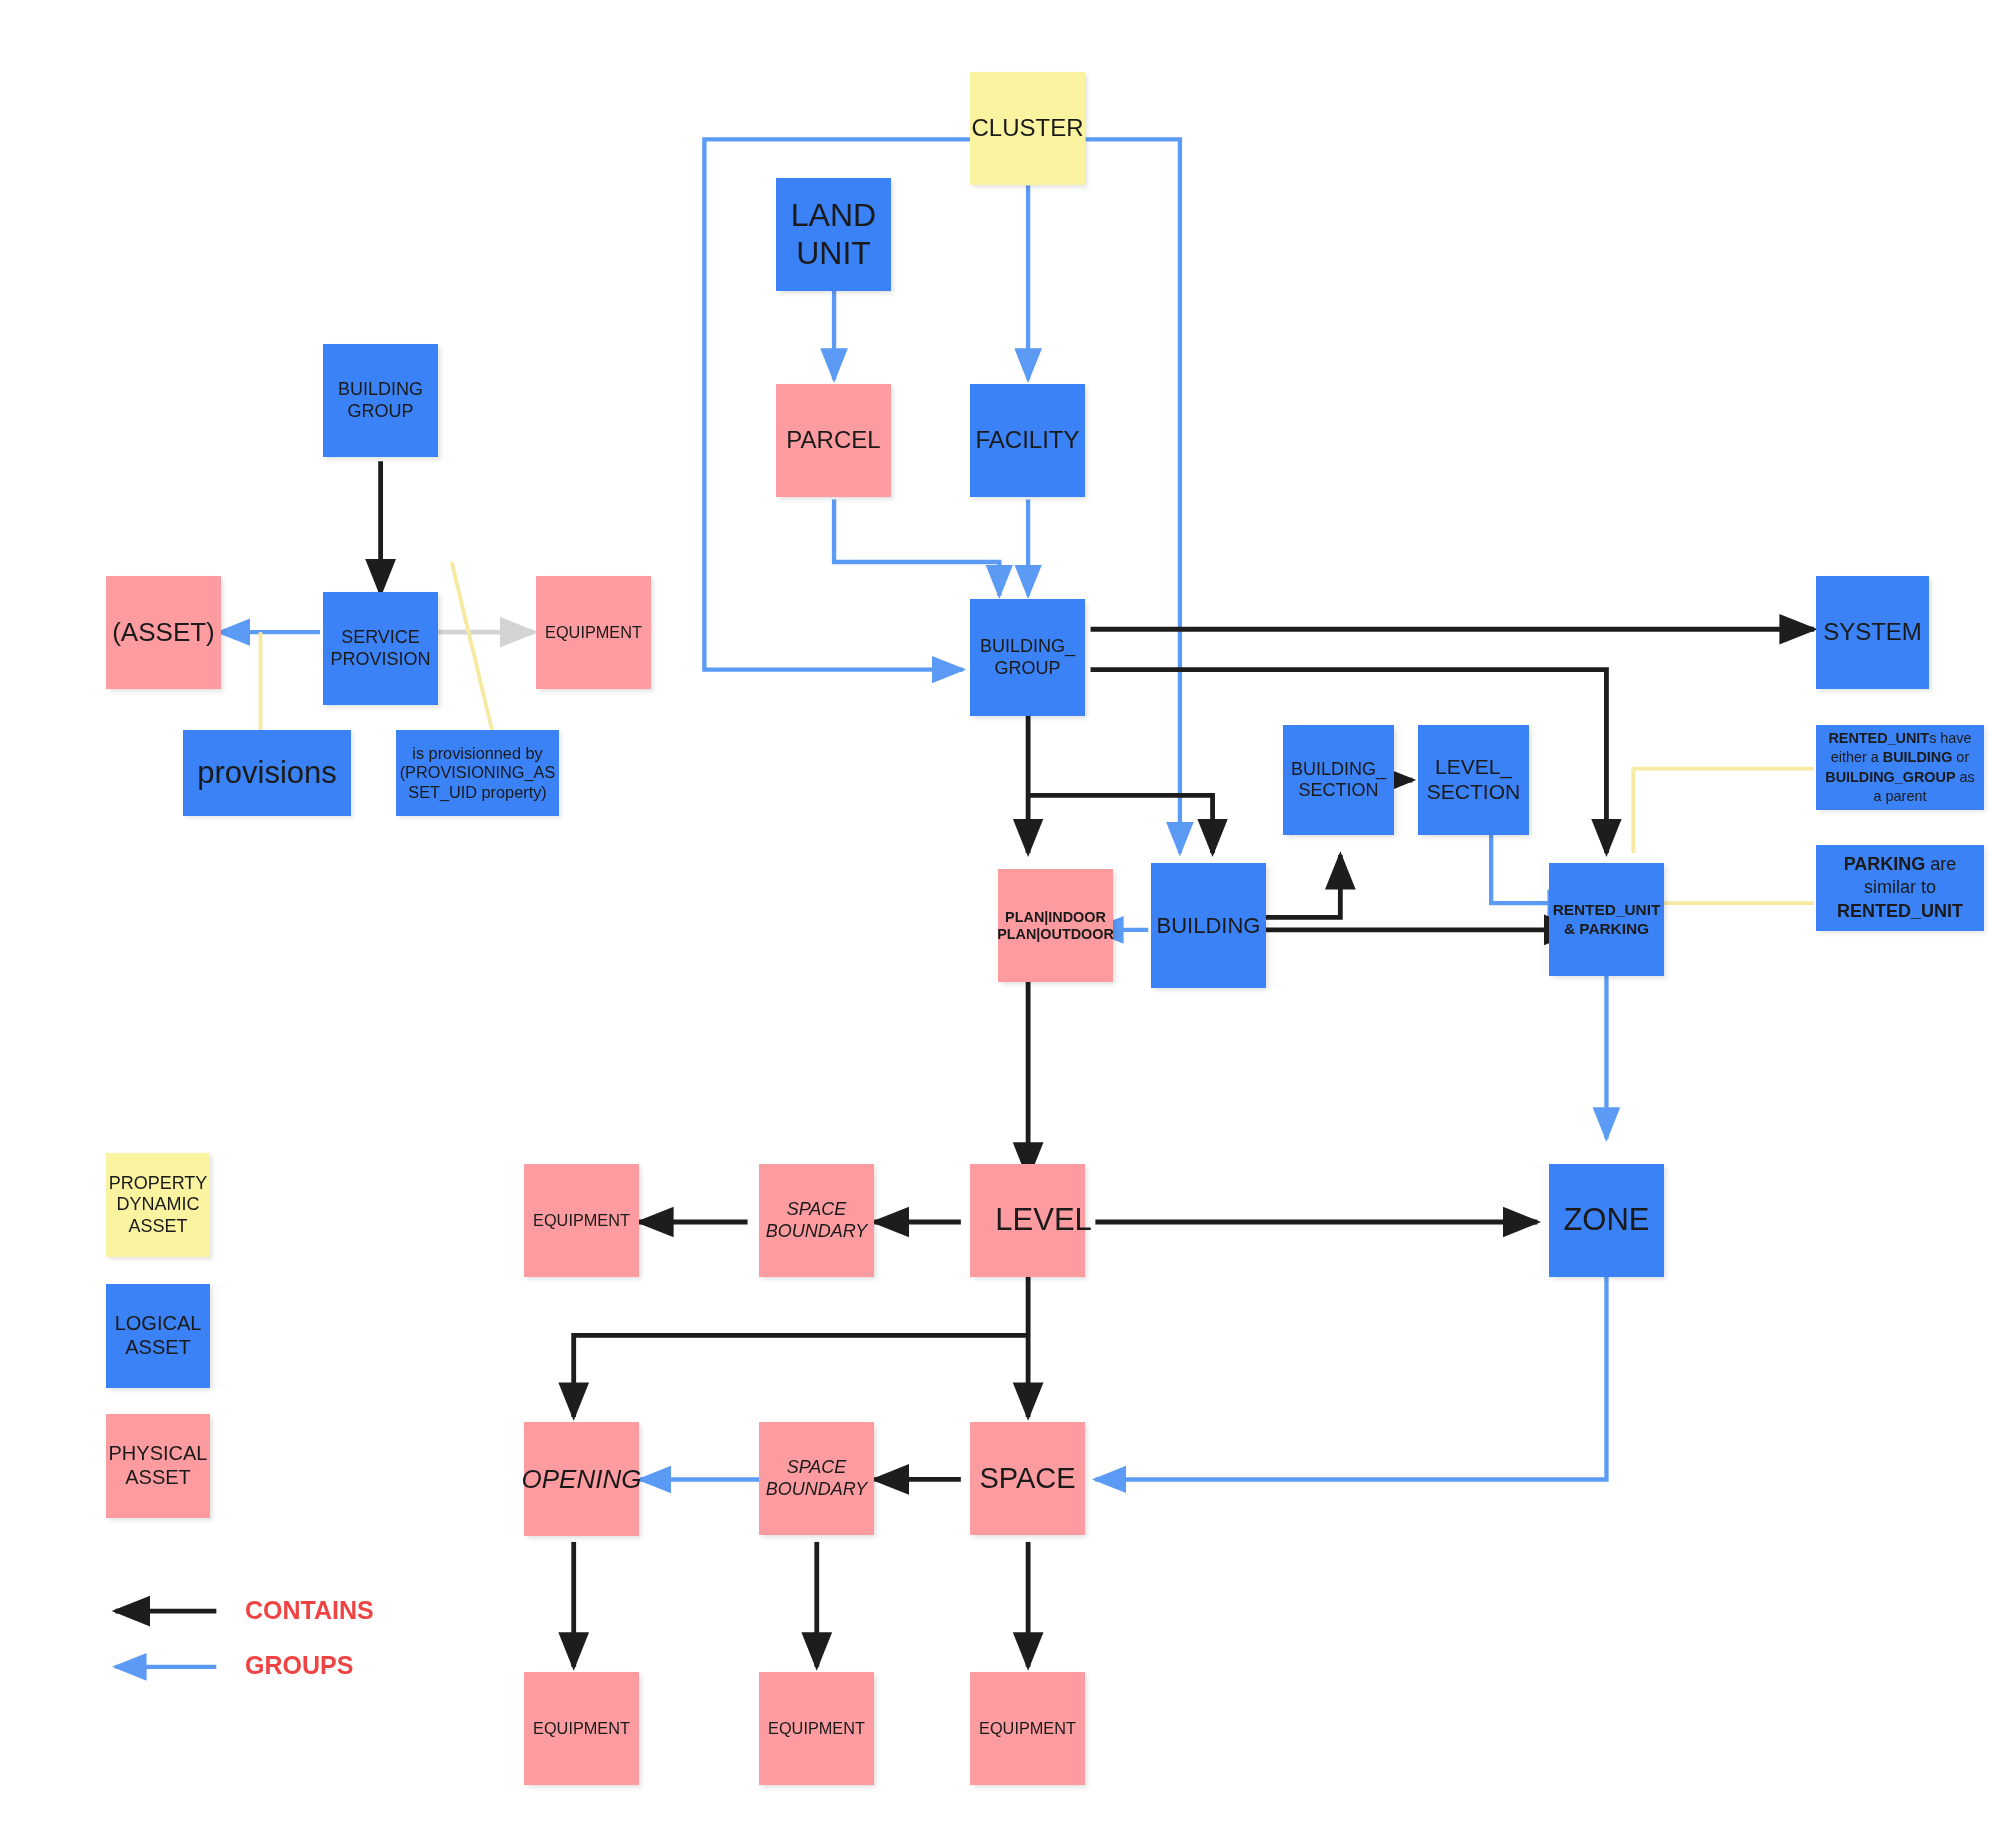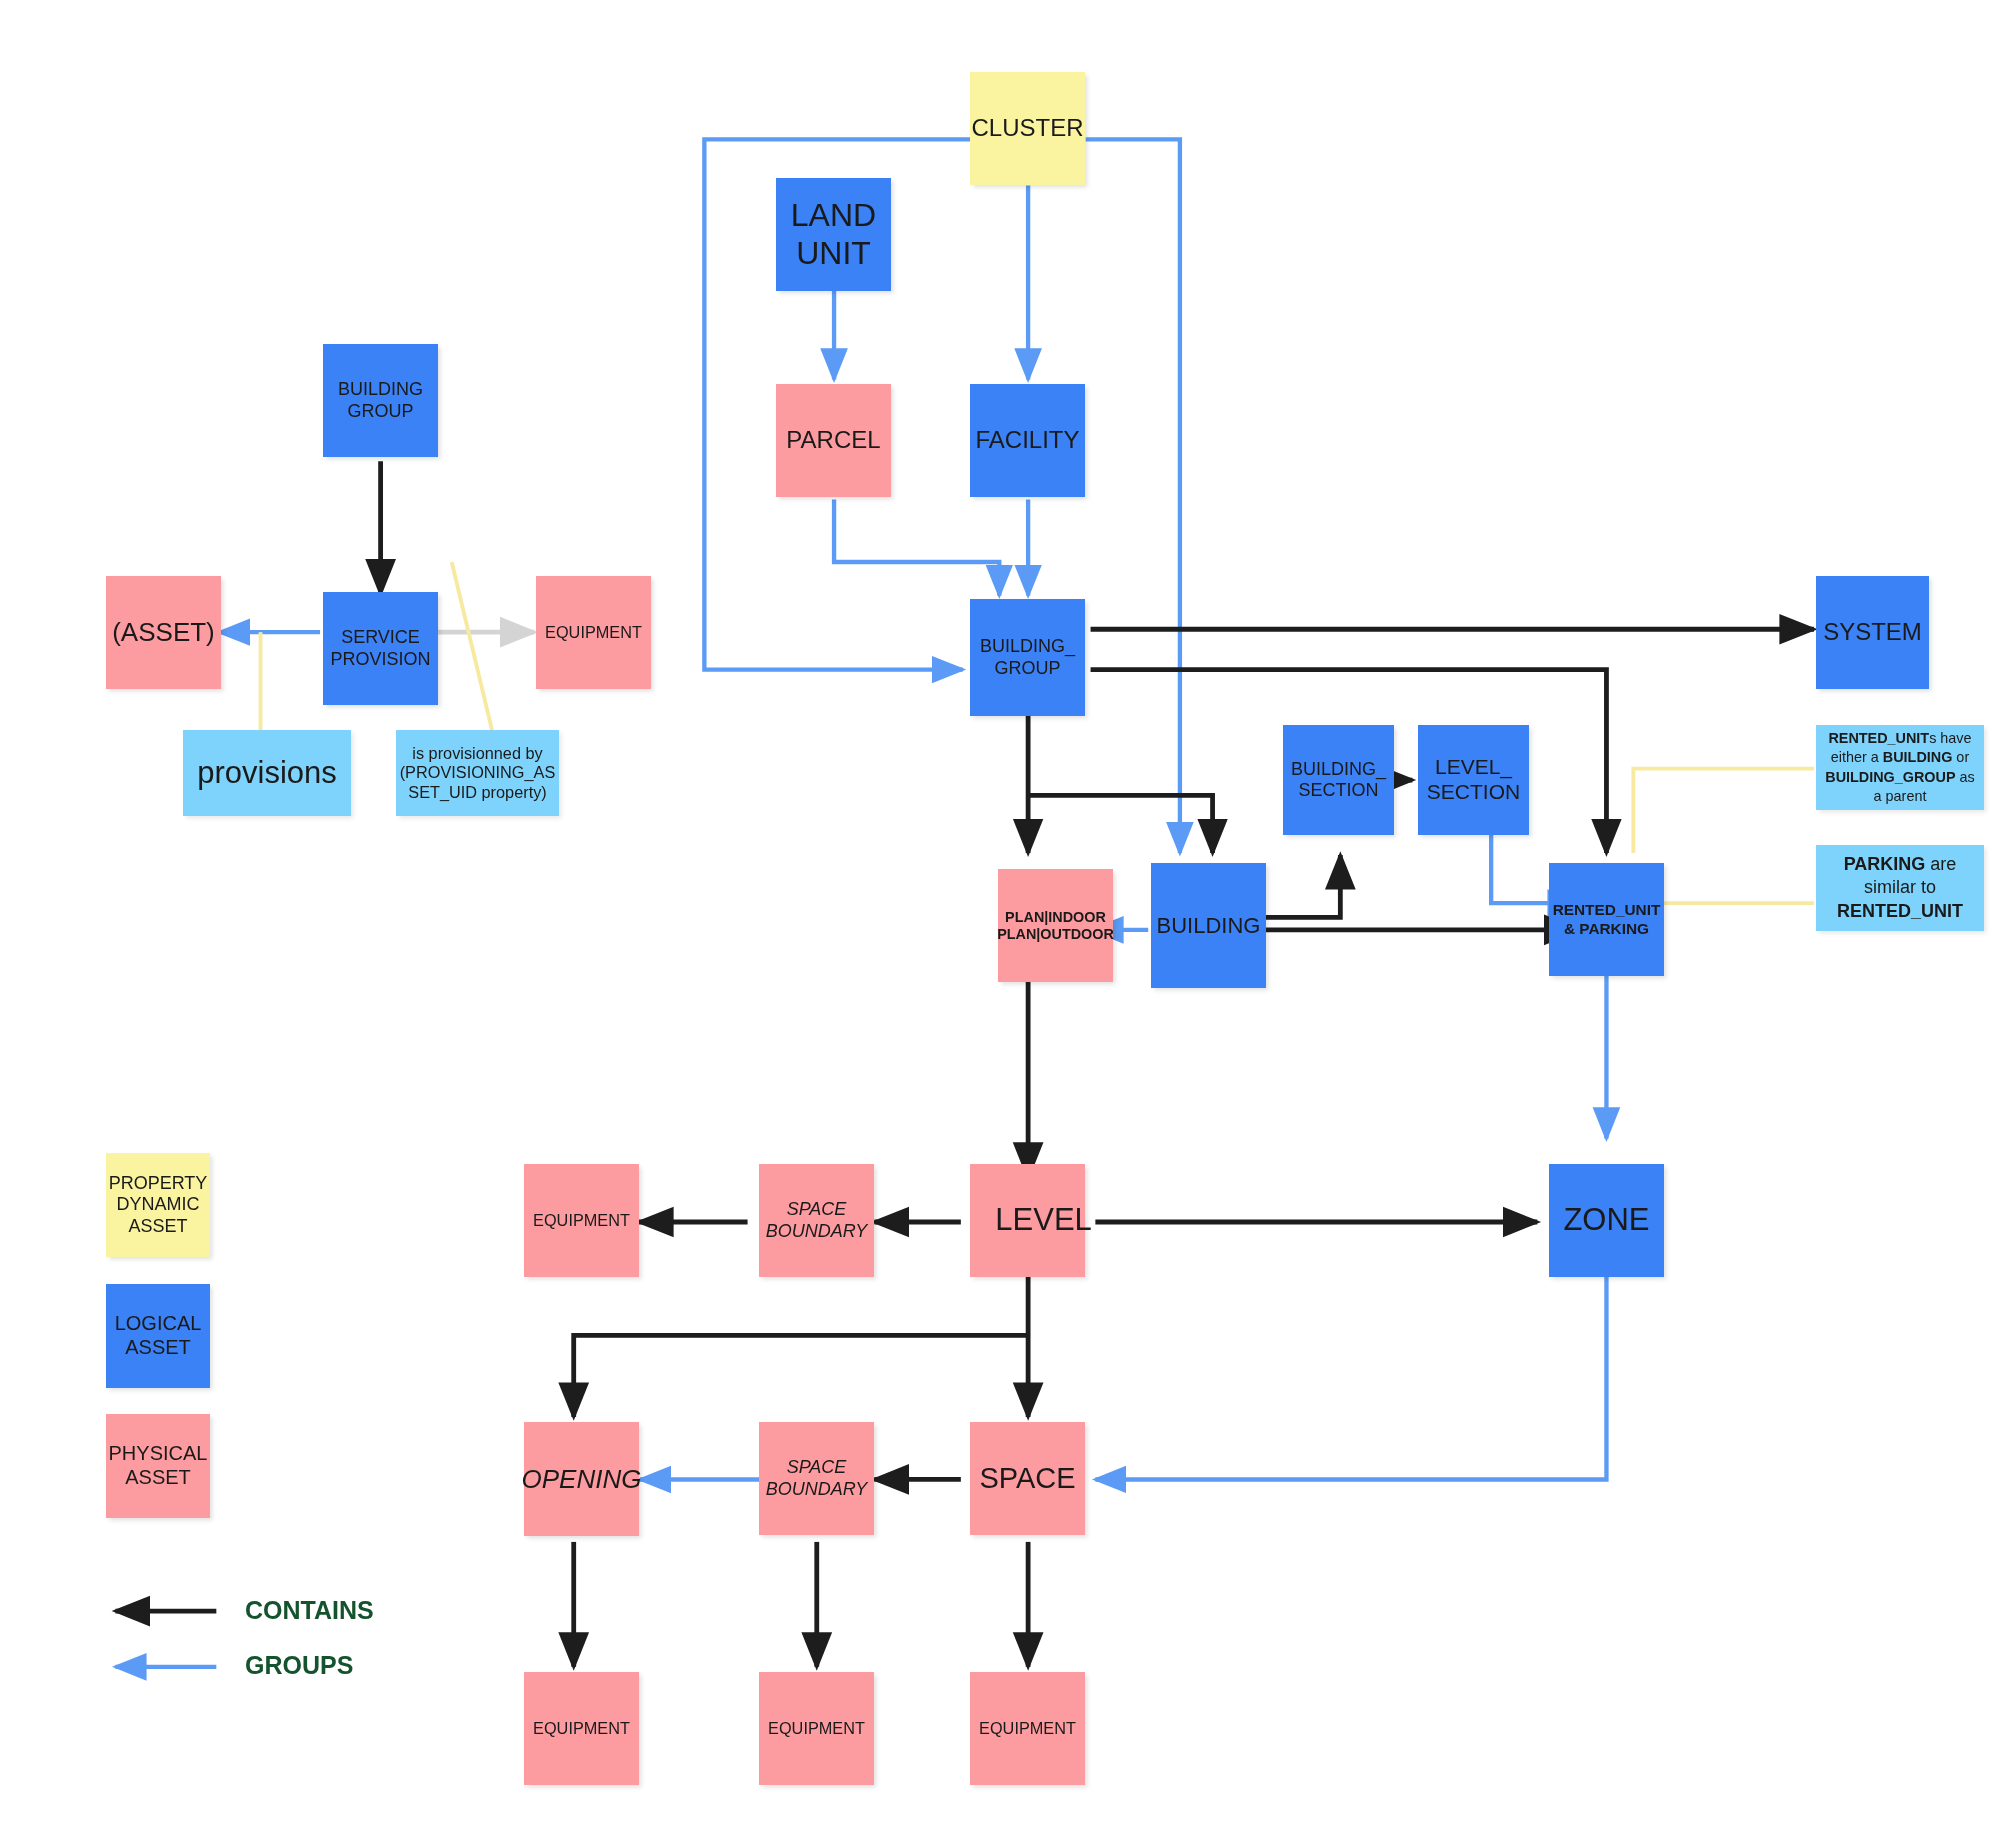--- a/index.html
+++ b/index.html
@@ -3,24 +3,24 @@
 <meta charset="utf-8">
 <style>
   html,body{margin:0;padding:0;background:#ffffff;}
   body{font-family:"Liberation Sans",sans-serif;}
   #canvas{position:relative;width:2013px;height:1833px;background:#fff;overflow:hidden;}
   .node{position:absolute;box-sizing:border-box;display:flex;align-items:center;justify-content:center;text-align:center;
         color:#1a1a1a;line-height:1.18;box-shadow:2.9px 2.9px 4.8px rgba(0,0,0,0.13);padding:1.9px 3.8px;}
   .green{background:#3b82f6;}
   .pink{background:#fd9ca0;}
   .yellow{background:#faf3a0;}
-  .note{background:#7dd3fc;box-shadow:2.9px 2.9px 4.8px rgba(0,0,0,0.10);}
+  .note{background:#3b82f6;box-shadow:2.9px 2.9px 4.8px rgba(0,0,0,0.10);}
   .ital{font-style:italic;}
   svg.wires{position:absolute;left:0;top:0;width:2013px;height:1833px;overflow:visible;pointer-events:none;}
-  .legend-text{position:absolute;font-weight:bold;color:#14532d;}
+  .legend-text{position:absolute;font-weight:bold;color:#ef4444;}
 </style>
 </head>
 <body>
 
 <div id="canvas">
 
   <svg class="wires" viewBox="0 0 2095 1908">
     <defs>
       <marker id="ahB" markerWidth="9" markerHeight="9" refX="7.2" refY="3.6" orient="auto" markerUnits="strokeWidth">
         <path d="M0,0.4 L8,3.6 L0,6.8 z" fill="#1d1d1d"></path>

